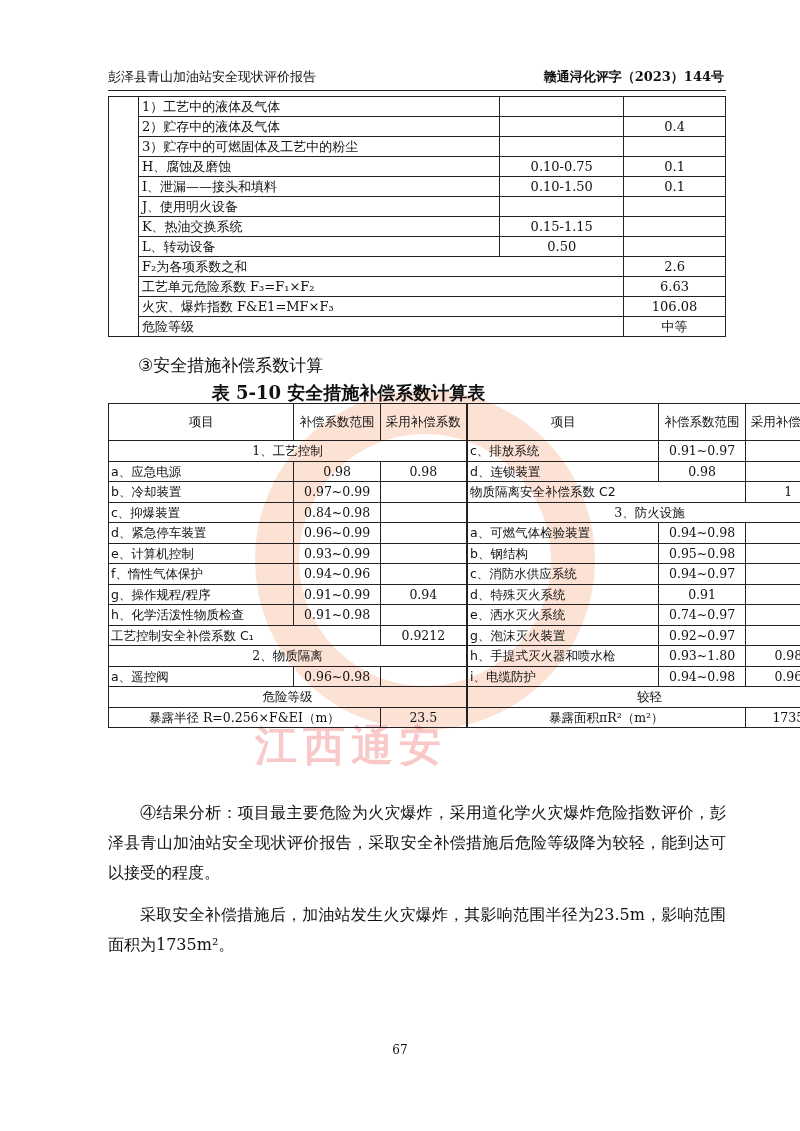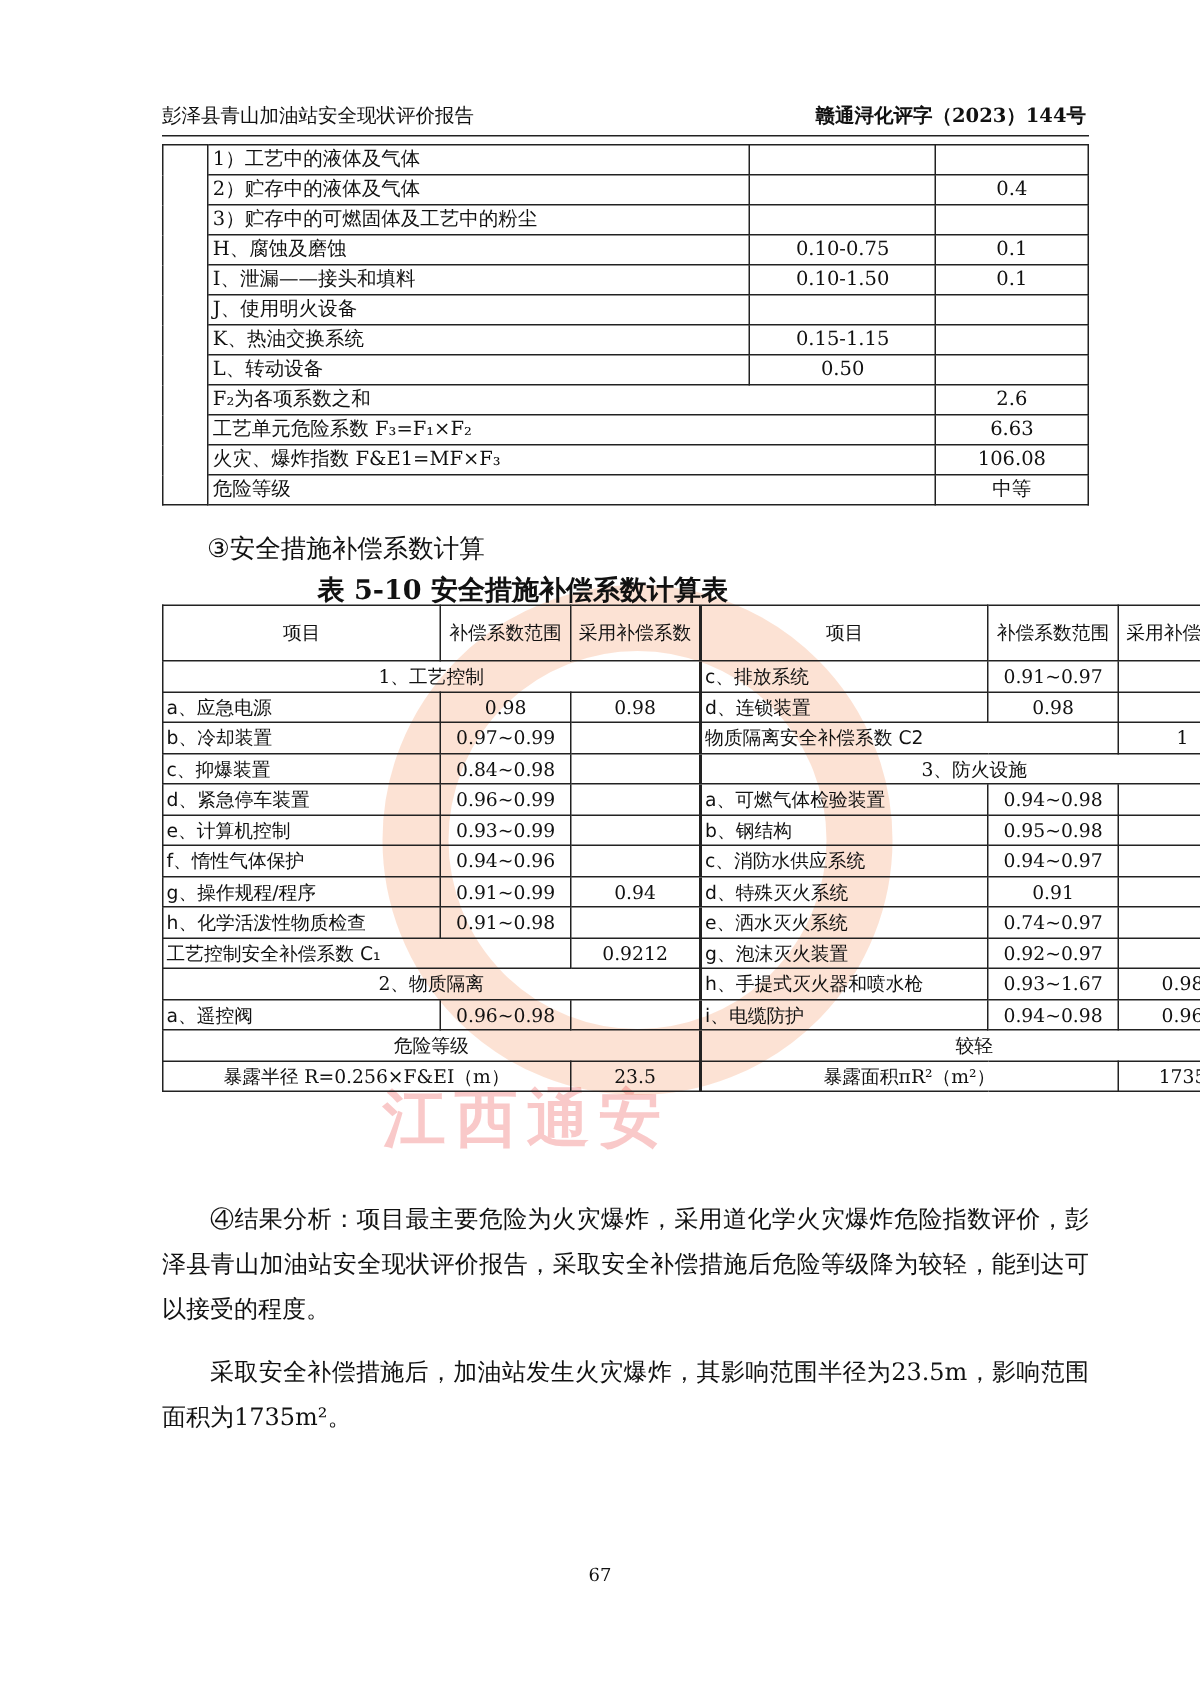--- a/index.html
+++ b/index.html
@@ -198,21 +198,21 @@
       <tr>
         <td colspan="2">工艺控制安全补偿系数 C₁</td>
         <td class="num" colspan="1">0.9212</td>
         <td class="mid" colspan="1">g、泡沫灭火装置</td>
         <td class="num" colspan="1">0.92~0.97</td>
         <td class="num" colspan="1"></td>
       </tr>
       <tr>
         <td class="num" colspan="3">2、物质隔离</td>
         <td class="mid" colspan="1">h、手提式灭火器和喷水枪</td>
-        <td class="num" colspan="1">0.93~1.67</td>
+        <td class="num" colspan="1">0.93~1.80</td>
         <td class="num" colspan="1">0.98</td>
       </tr>
       <tr>
         <td colspan="1">a、遥控阀</td>
         <td class="num" colspan="1">0.96~0.98</td>
         <td class="num" colspan="1"></td>
         <td class="mid" colspan="1">i、电缆防护</td>
         <td class="num" colspan="1">0.94~0.98</td>
         <td class="num" colspan="1">0.96</td>
       </tr>

